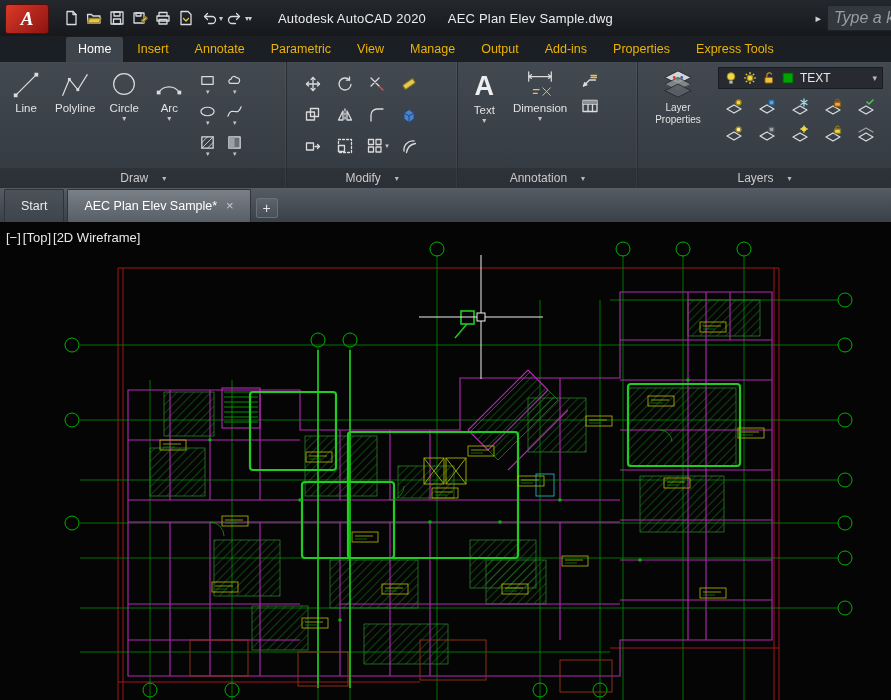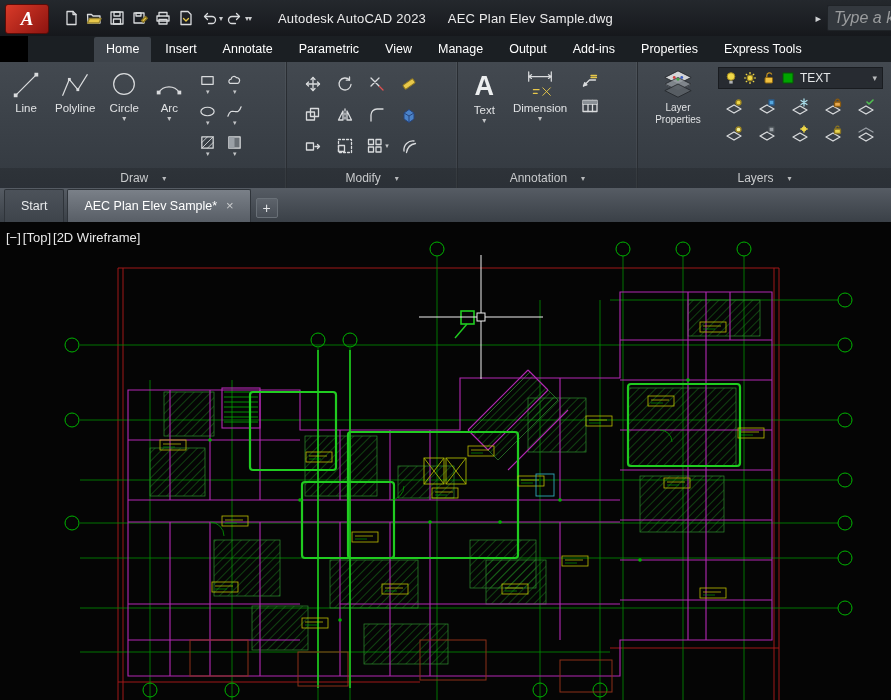--- a/index.html
+++ b/index.html
@@ -16,22 +16,22 @@
   .qat-btn { width:22px; height:22px; display:flex; align-items:center; justify-content:center; background:transparent; border:none; cursor:default; }
   .qat-btn svg { width:16px; height:16px; }
   .qat .caret { font-size:8px; color:#c9cbcd; margin-left:-2px; }
   .win-title { position:absolute; left:0; right:0; text-align:center; font-size:13px; color:#ececec; pointer-events:none; letter-spacing:.2px; }
   .win-title .doc { margin-left:18px; }
   .search { margin-left:auto; display:flex; align-items:center; gap:6px; z-index:2; padding-right:0; }
   .search .arrow { color:#cfd1d3; font-size:11px; }
   .search-field { font-style:italic; color:#9a9c9e; background:#33383e; border:1px solid #1f2327; border-right:none; padding:3px 6px; width:64px; font-size:16px; white-space:nowrap; overflow:hidden; border-radius:2px 0 0 2px; }
 
   
-  .ribbon-tabbar { height:26px; background:#1b1f23; display:flex; align-items:flex-end; padding-left:66px; gap:2px; flex:0 0 auto;margin-left:28px; }
-  .rtab { padding:5px 12px 6px; font-size:12.5px; color:#ffffff; cursor:default; white-space:nowrap; }
+  .ribbon-tabbar { height:26px; background:#1b1f23; display:flex; align-items:flex-end; padding-left:66px; gap:2px; flex:0 0 auto; }
+  .rtab { padding:5px 12px 6px; font-size:12.5px; color:#eab308; cursor:default; white-space:nowrap; }
   .rtab.active { background:#3e444b; color:#fff; border-radius:2px 2px 0 0; }
 
   
   .ribbon-body { height:126px; background:linear-gradient(#434950,#333940); display:flex; flex:0 0 auto; }
   .panel { display:flex; flex-direction:column; border-right:1px solid #292d32; box-shadow:inset -1px 0 0 rgba(255,255,255,.05); }
   .panel:last-child { border-right:none; box-shadow:none; flex:1; }
   .panel-content { flex:1; display:flex; align-items:flex-start; padding:5px 6px 0; gap:5px; }
   .panel-footer { height:20px; display:flex; align-items:center; justify-content:center; gap:14px; color:#c8cacc; font-size:12px; background:rgba(0,0,0,.14); }
   .panel-footer .caret { font-size:8px; color:#b8babc; }
 
@@ -149,21 +149,21 @@
             <g class="ic" stroke="#93989c">
               <path d="M12 6.5H5a3.5 3.5 0 0 0 0 7h3.5"></path>
               <path d="M9.5 3.5l3 3-3 3"></path>
             </g>
           </svg>
       </button>
       <span class="caret">▾</span>
       <span class="caret">▾</span>
     </div>
     <div class="win-title">
-      <span>Autodesk AutoCAD 2023</span>
+      <span>Autodesk AutoCAD 2020</span>
       <span class="doc">AEC Plan Elev Sample.dwg</span>
     </div>
     <div class="search">
       <span class="arrow">▸</span>
       <span class="search-field">Type a ke</span>
     </div>
   </div>
 
   <div class="ribbon-tabbar">
     <span class="rtab active">Home</span>

